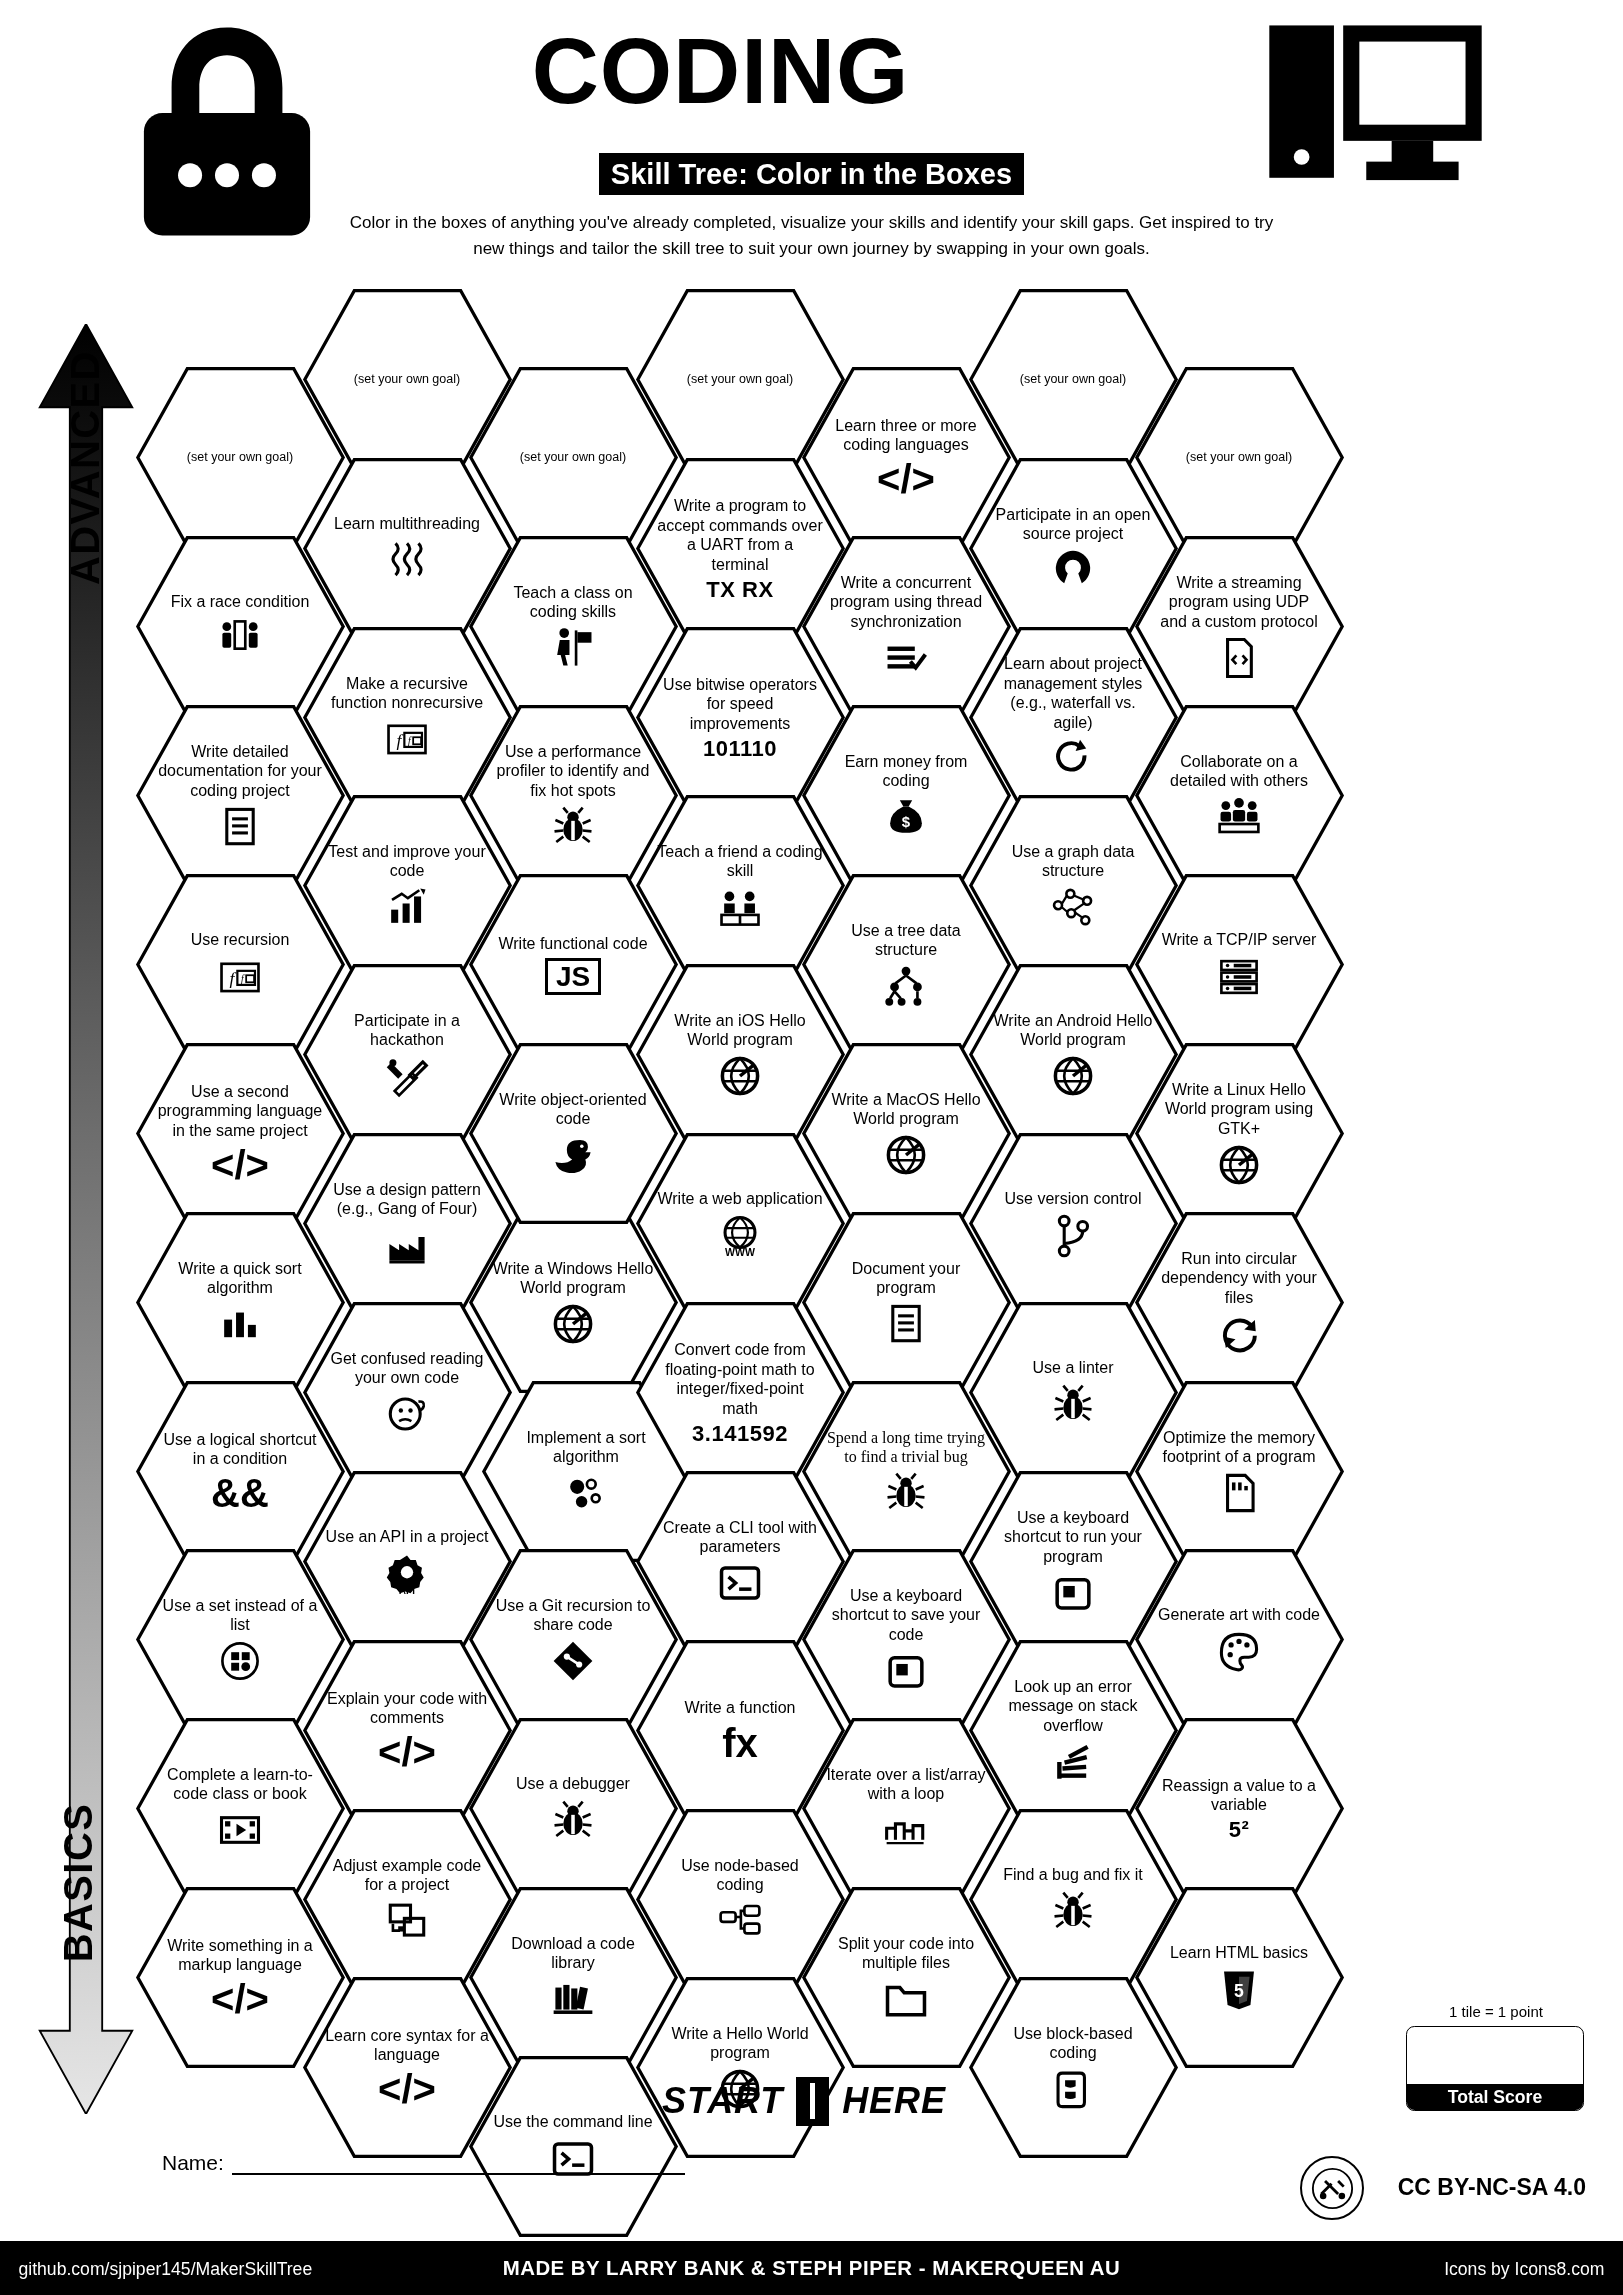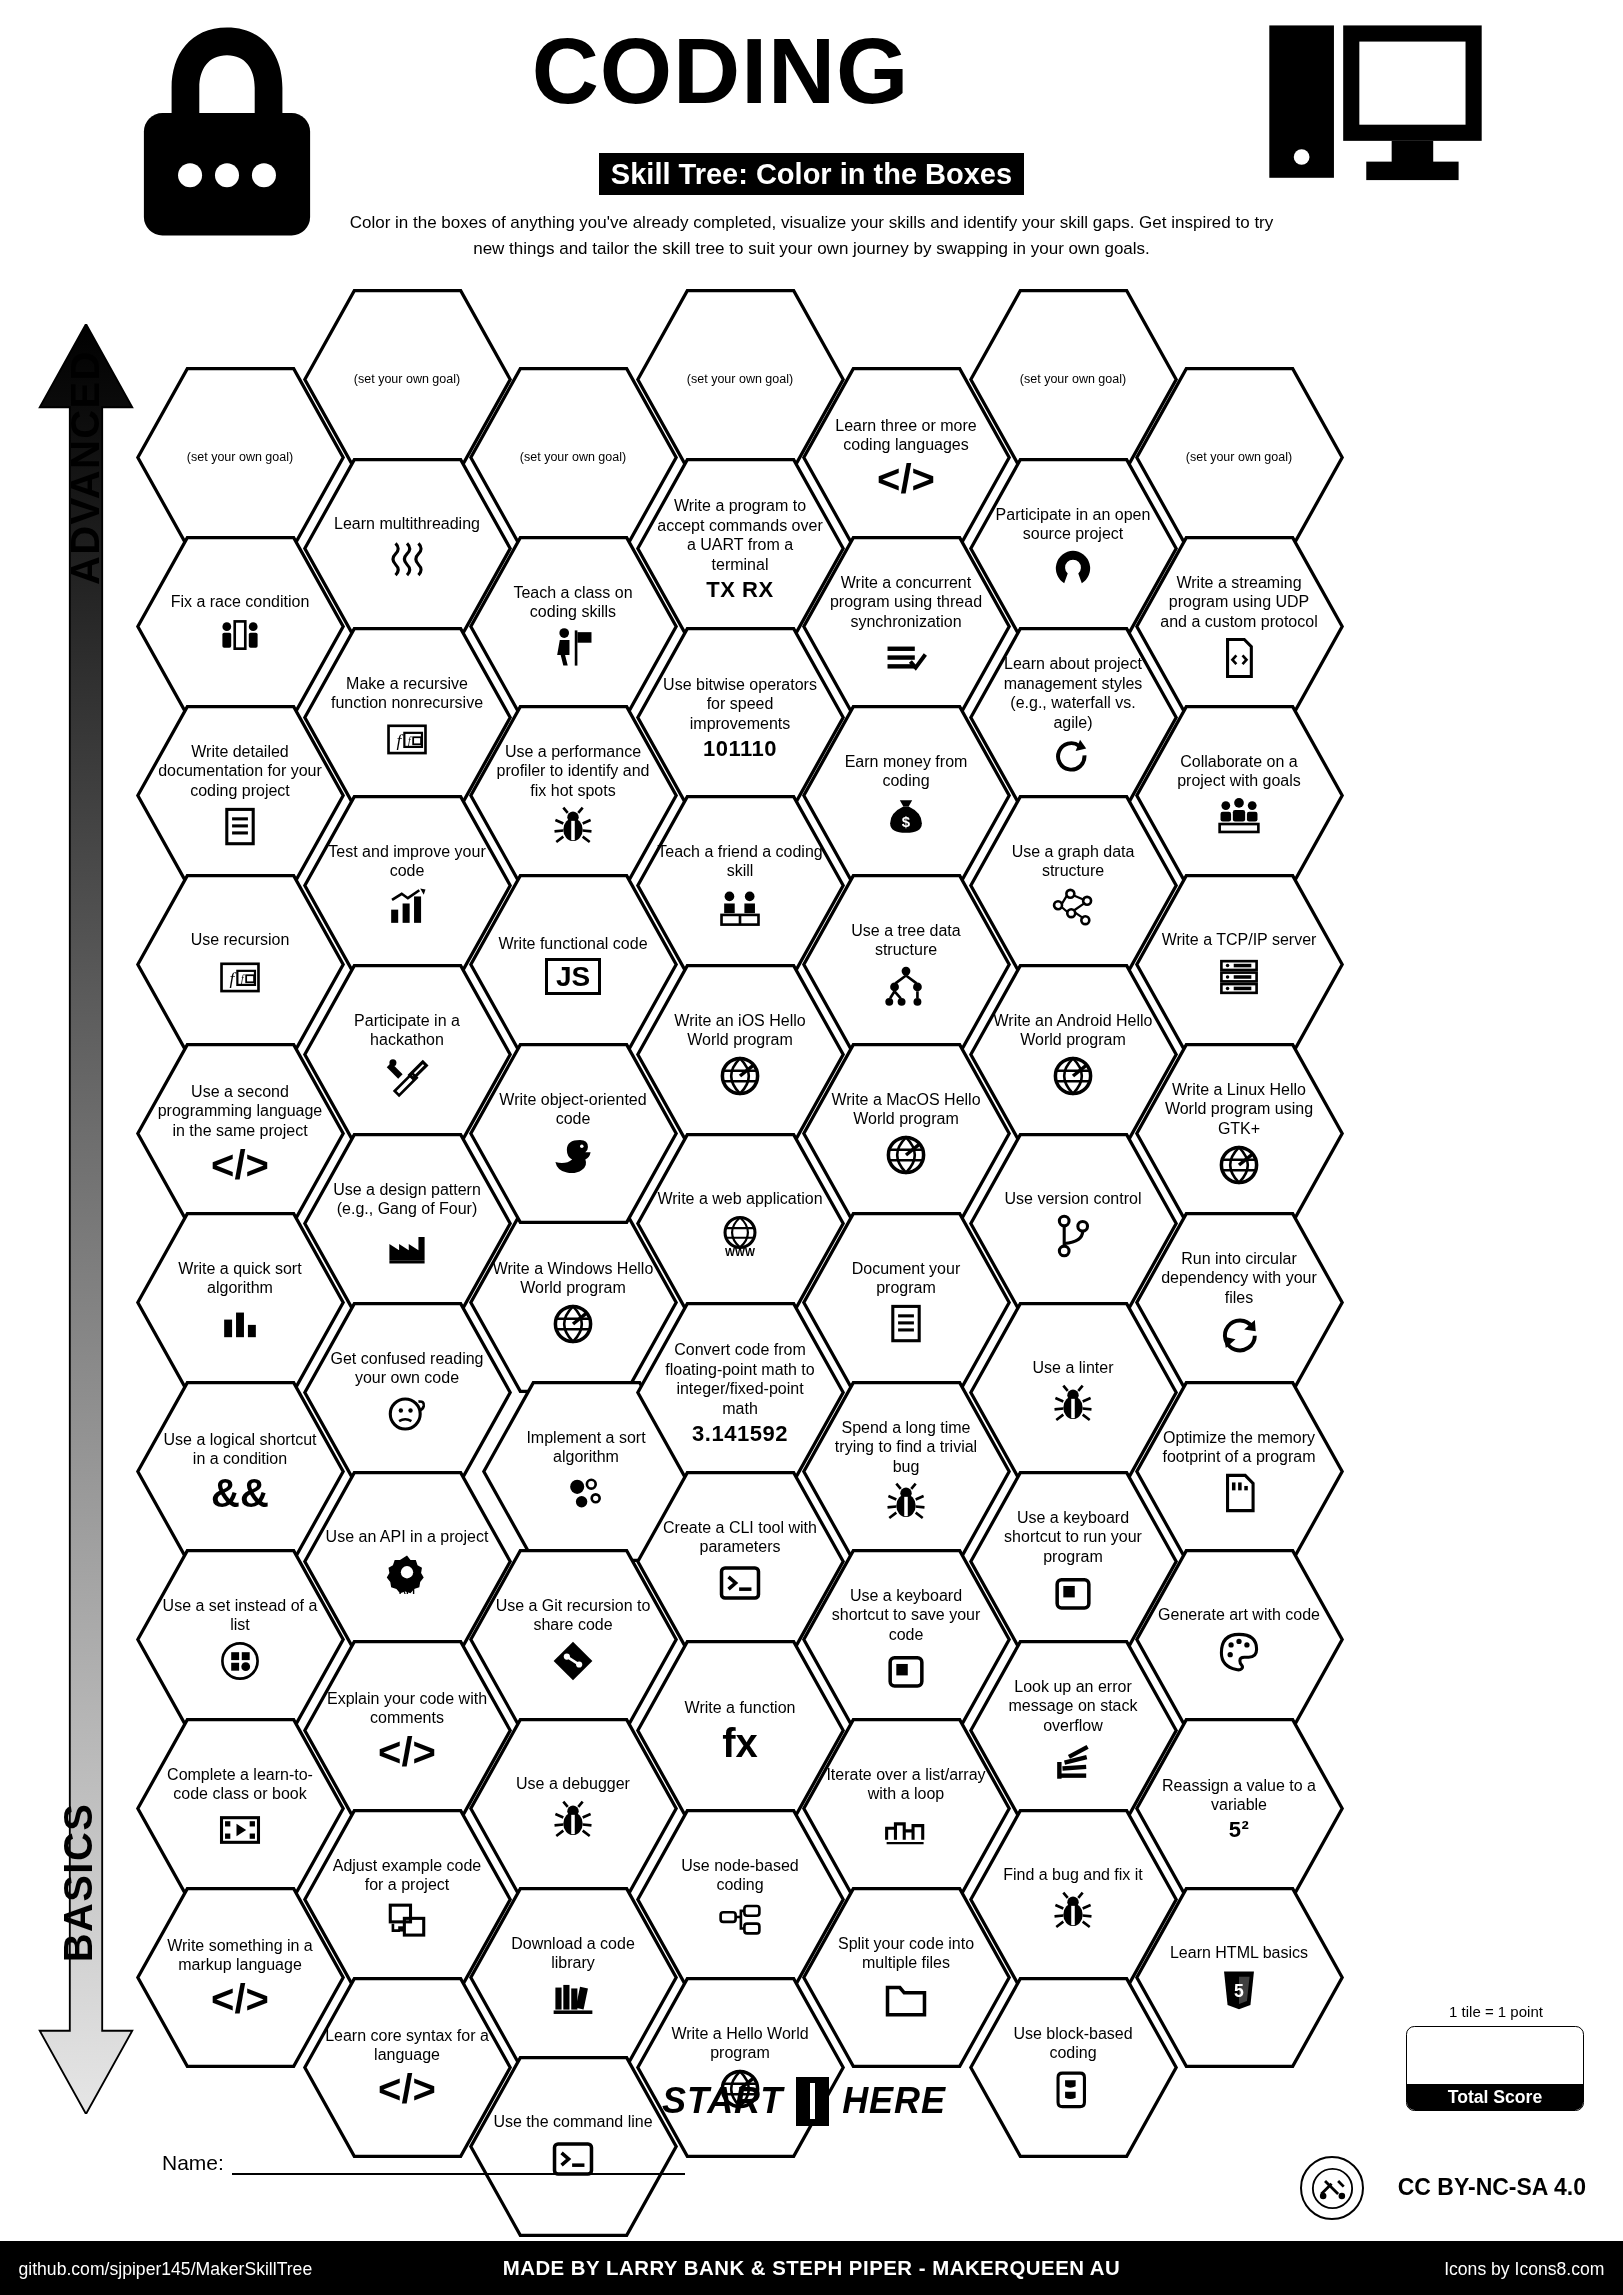--- a/index.html
+++ b/index.html
@@ -700,21 +700,21 @@
       <div class="body">
         <div class="label">Document your program</div>
         <svg class="ico" width="44" height="44" viewBox="0 0 100 100">
           <rect x="20" y="10" width="60" height="78" fill="none" stroke="#000" stroke-width="7"></rect>
           <rect x="32" y="28" width="36" height="7"></rect>
           <rect x="32" y="44" width="36" height="7"></rect>
           <rect x="32" y="60" width="36" height="7"></rect>
         </svg>
       </div>
     </div>
-    <div class="hex" style="left: 800px; top: 1379px;">
+    <div class="hex" style="left: 800px; top: 1379px; font-family: Liberation Serif, serif;">
       <svg class="shape" viewBox="0 0 460 400">
         <polygon points="115,8 345,8 452,200 345,392 115,392 8,200" fill="#fff" stroke="#000" stroke-width="7"></polygon>
       </svg>
       <div class="body">
         <div class="label">Spend a long time trying to find a trivial bug</div>
         <svg class="ico" width="44" height="44" viewBox="0 0 100 100">
           <ellipse cx="50" cy="56" rx="22" ry="26"></ellipse>
           <circle cx="50" cy="28" r="13"></circle>
           <path d="M38 18 l-10 -12 M62 18 l10 -12" stroke="#000" stroke-width="6" fill="none"></path>
           <path d="M28 42 l-18 -8 M28 58 l-20 2 M28 72 l-16 12 M72 42 l18 -8 M72 58 l20 2 M72 72 l16 12" stroke="#000" stroke-width="6" fill="none"></path>
@@ -921,21 +921,21 @@
           <path d="M24 8 h38 l16 16 v68 h-54 z" fill="none" stroke="#000" stroke-width="7"></path>
           <path d="M44 44 l-9 10 9 10 M58 44 l9 10 -9 10" fill="none" stroke="#000" stroke-width="6"></path>
         </svg>
       </div>
     </div>
     <div class="hex" style="left: 1133px; top: 703px;">
       <svg class="shape" viewBox="0 0 460 400">
         <polygon points="115,8 345,8 452,200 345,392 115,392 8,200" fill="#fff" stroke="#000" stroke-width="7"></polygon>
       </svg>
       <div class="body">
-        <div class="label">Collaborate on a project with goals</div>
+        <div class="label">Collaborate on a detailed with others</div>
         <svg class="ico" width="44" height="44" viewBox="0 0 100 100">
           <circle cx="20" cy="24" r="10"></circle>
           <rect x="8" y="38" width="24" height="22" rx="5"></rect>
           <circle cx="50" cy="18" r="11"></circle>
           <rect x="36" y="34" width="28" height="26" rx="5"></rect>
           <circle cx="80" cy="24" r="10"></circle>
           <rect x="68" y="38" width="24" height="22" rx="5"></rect>
           <rect x="6" y="66" width="88" height="18" fill="none" stroke="#000" stroke-width="6"></rect>
         </svg>
       </div>

